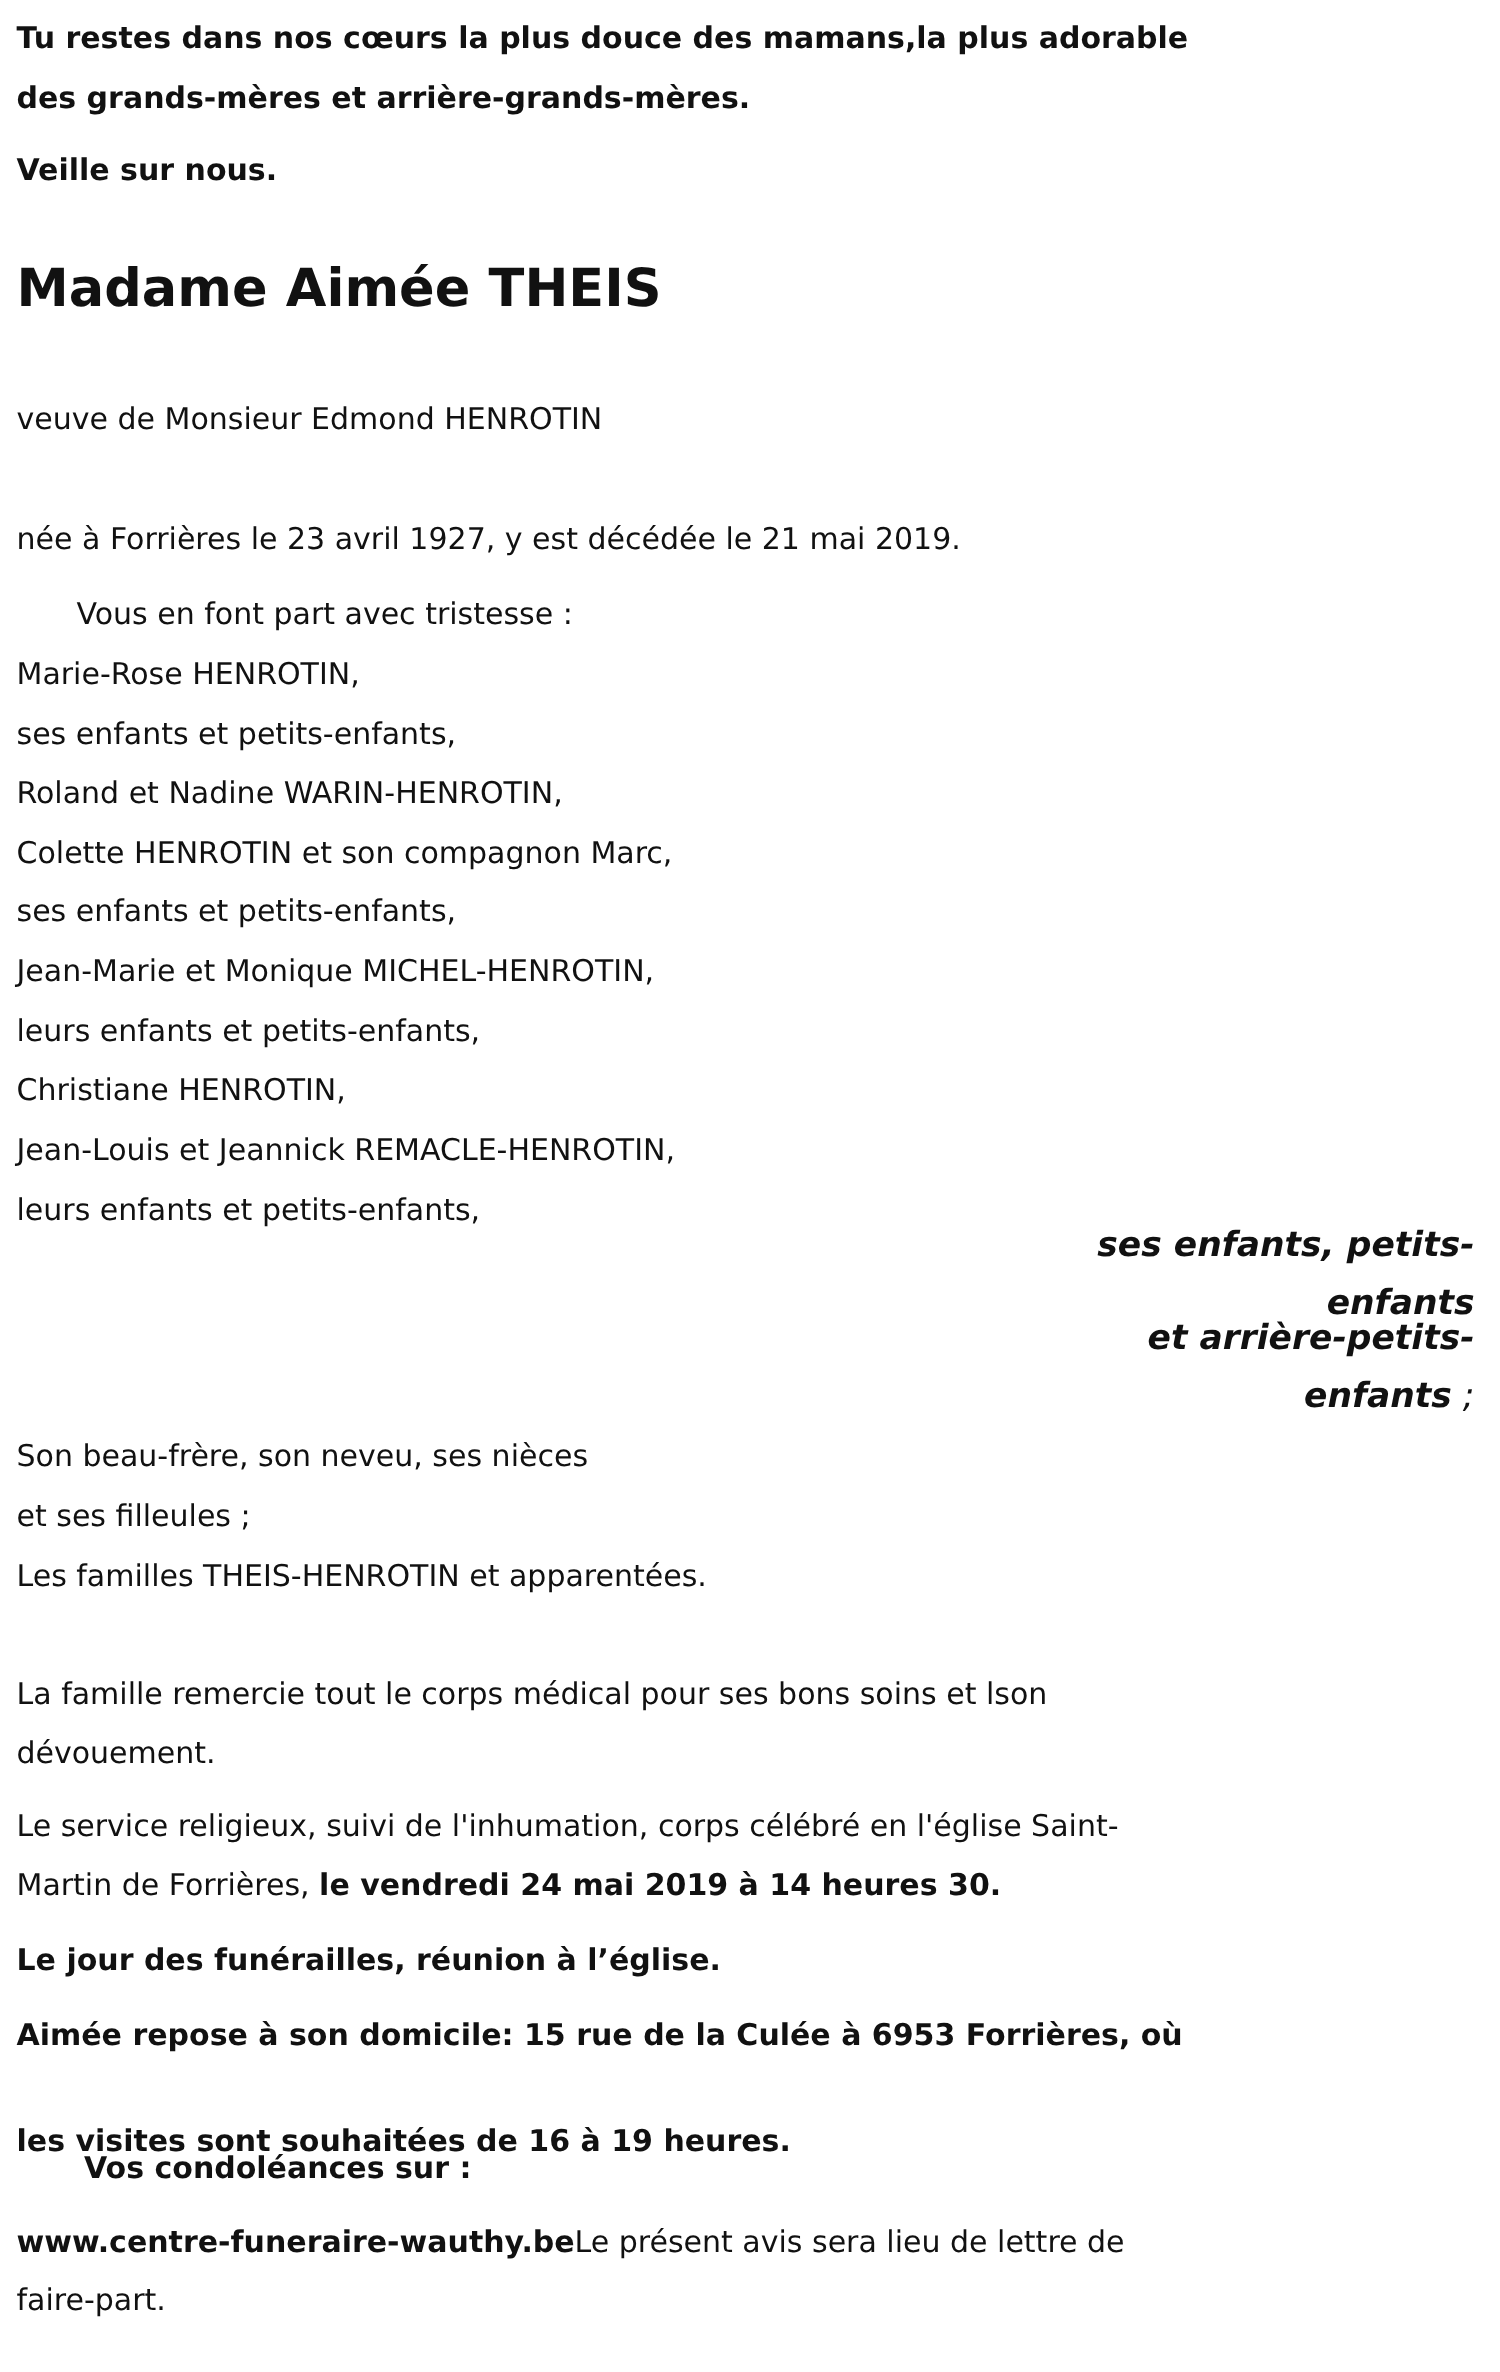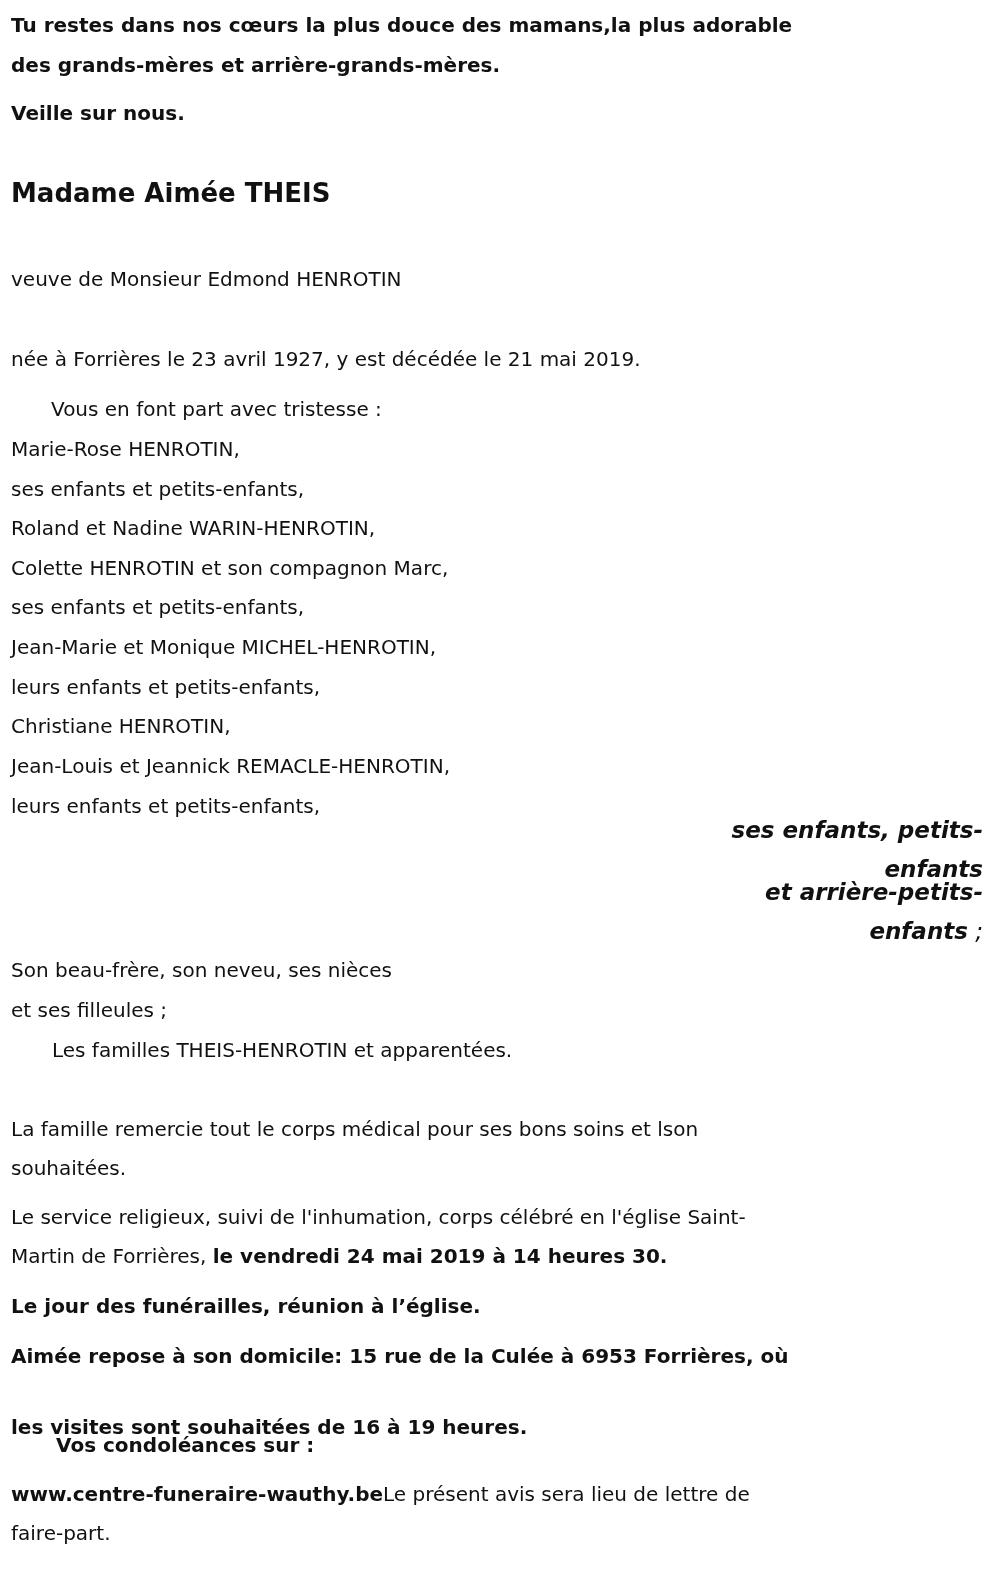--- a/index.html
+++ b/index.html
@@ -2,21 +2,21 @@
 <html><head>
 <meta charset="utf-8">
 <style>
   html, body { margin: 0; padding: 0; background: #ffffff; }
   body {
     width: 1000px; height: 1581px; position: relative; overflow: hidden;
     font-family: "DejaVu Sans", sans-serif; color: #111111;
   }
   .line { position: absolute; left: 11px; white-space: nowrap; font-size: 20px; line-height: 30px; }
   .b { font-weight: bold; }
-  .title { font-size: 26px; line-height: 40px; font-weight: bold; }
+  .title { font-size: 35px; line-height: 40px; font-weight: bold; }
   .right { position: absolute; right: 17px; text-align: right; font-size: 23px; line-height: 30px; font-weight: bold; font-style: italic; white-space: nowrap; }
   .semi { font-weight: normal; }
 </style>
 </head>
 <body>
 
 <div>
 
   <div class="line b" style="top:10px;">Tu restes dans nos cœurs la plus douce des mamans,la plus adorable</div>
   <div class="line b" style="top:50px;">des grands-mères et arrière-grands-mères.</div>
@@ -39,24 +39,24 @@
   <div class="line" style="top:751px;">Jean-Louis et Jeannick REMACLE-HENROTIN,</div>
   <div class="line" style="top:791px;">leurs enfants et petits-enfants,</div>
 
   <div class="right" style="top:815px;">ses enfants, petits-</div>
   <div class="right" style="top:854px;">enfants</div>
   <div class="right" style="top:877px;">et arrière-petits-</div>
   <div class="right" style="top:916px;"><span>enfants</span><span class="semi"> ;</span></div>
 
   <div class="line" style="top:955px;">Son beau-frère, son neveu, ses nièces</div>
   <div class="line" style="top:995px;">et ses filleules ;</div>
-  <div class="line" style="top:1035px;margin-left:41px;">Les familles THEIS-HENROTIN et apparentées.</div>
+  <div class="line" style="top:1035px;">Les familles THEIS-HENROTIN et apparentées.</div>
 
   <div class="line" style="top:1114px;">La famille remercie tout le corps médical pour ses bons soins et lson</div>
-  <div class="line" style="top:1153px;">souhaitées.</div>
+  <div class="line" style="top:1153px;">dévouement.</div>
 
   <div class="line" style="top:1202px;">Le service religieux, suivi de l'inhumation, corps célébré en l'église Saint-</div>
   <div class="line" style="top:1241px;"><span>Martin de Forrières, </span><span class="b">le vendredi 24 mai 2019 à 14 heures 30.</span></div>
 
   <div class="line b" style="top:1291px;">Le jour des funérailles, réunion à l’église.</div>
 
   <div class="line b" style="top:1341px;">Aimée repose à son domicile: 15 rue de la Culée à 6953 Forrières, où</div>
   <div class="line b" style="top:1412px;">les visites sont souhaitées de 16 à 19 heures.</div>
 
   <div class="line b" style="top:1430px;margin-left:45px;">Vos condoléances sur :</div>

